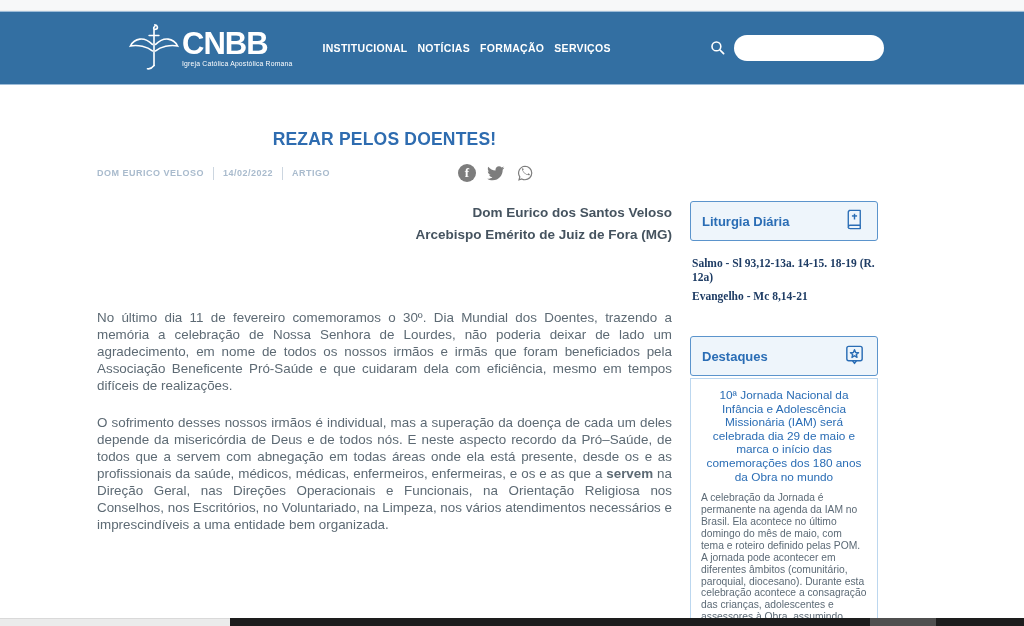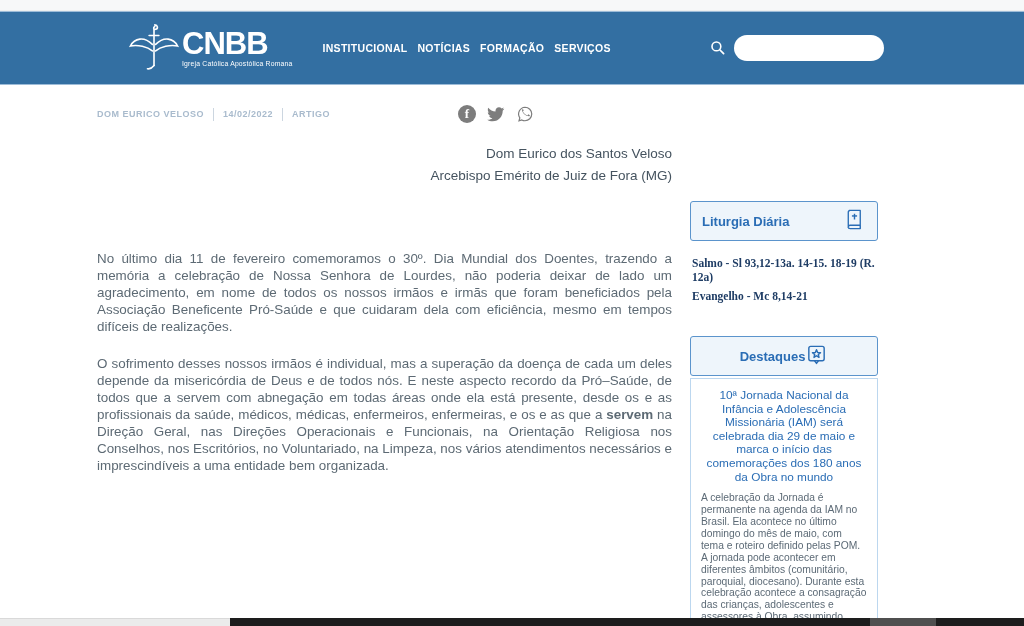--- a/index.html
+++ b/index.html
@@ -19,42 +19,42 @@
   .nav{display:flex;align-items:center;margin-left:30px;gap:10px;}
   .nav a{color:#fff;font-size:10.5px;font-weight:bold;letter-spacing:.3px;text-decoration:none;cursor:pointer;}
   .search{display:flex;align-items:center;margin-left:auto;margin-right:140px;}
   .search-icon{width:16px;height:16px;margin-right:8px;display:inline-block;cursor:pointer;}
   .search input{width:150px;height:26px;border:none;border-radius:13px;background:#fff;outline:none;
                 padding:0 12px;font-size:12px;color:#444;box-sizing:border-box;}
   
   .content{display:flex;padding-left:97px;}
   .article{width:575px;}
   .article h1{margin:44px 0 0 0;text-align:center;color:#2e6cb0;font-size:17.5px;font-weight:bold;letter-spacing:.2px;}
-  .meta-row{display:flex;align-items:center;margin-top:19px;height:20px;}
+  .meta-row{display:flex;align-items:center;margin-top:13px;height:20px;}
   .meta{display:flex;align-items:center;color:#a9bbcd;font-size:9px;font-weight:bold;letter-spacing:.5px;}
   .meta .sep{width:1px;height:13px;background:#ccd6e0;margin:0 9px;}
   .social{display:flex;align-items:center;gap:11px;margin-left:auto;margin-right:138px;}
   .social .s-icon{width:18px;height:18px;display:inline-block;cursor:pointer;}
   .fb{width:18px;height:18px;border-radius:50%;background:#7d7d7d;color:#fff;font-weight:bold;
       font-size:13px;display:flex;align-items:center;justify-content:center;font-family:"Liberation Serif",serif;}
-  .author-block{margin-top:19px;text-align:right;color:#45535f;font-weight:normal;font-size:13.5px;line-height:22px;}
+  .author-block{margin-top:19px;text-align:right;color:#45535f;font-weight:bold;font-size:13.5px;line-height:22px;}
   .article p{margin:0 0 20px 0;color:#5d6a74;font-size:13.4px;line-height:17px;text-align:justify;}
   .article p.first{margin-top:63px;}
   
   .aside{width:188px;margin-left:18px;padding-top:116px;box-sizing:content-box;}
   .widget-header{height:40px;background:#eef5fb;border:1px solid #5b94cc;border-radius:3px;
                  display:flex;align-items:center;justify-content:space-between;padding:4px 11px;
                  box-sizing:border-box;cursor:pointer;}
   .widget-header .w-title{color:#2a6db5;font-weight:bold;font-size:13px;}
   .widget-header svg{width:23px;height:23px;}
   .readings{list-style:none;margin:15px 0 0 0;padding:0 0 0 2px;
             font-family:"Liberation Serif", serif;font-weight:bold;color:#1e3c64;
             font-size:11.5px;line-height:14px;}
   .readings li{margin-bottom:5px;}
-  .destaques-header{margin-top:33px;justify-content:center;}
+  .destaques-header{margin-top:33px;}
   .destaque-panel{border:1px solid #bcd7ef;margin-top:2px;padding:10px 10px 12px 10px;height:300px;
                   box-sizing:border-box;background:#fff;}
   .destaque-title{display:block;color:#2a6db5;font-weight:normal;font-size:11.8px;line-height:13.6px;
                   text-decoration:none;cursor:pointer;text-align:center;}
   .destaque-excerpt{margin:8px 0 0 0;color:#5c6a76;font-size:10.3px;line-height:11.9px;text-align:left;}
   
   .bottom-bar{position:absolute;left:0;bottom:0;width:1024px;height:8px;}
   .bb-left{position:absolute;left:0;bottom:0;width:230px;height:7px;background:#ebebeb;border-top:1px solid #d9d9d9;}
   .bb-dark{position:absolute;left:230px;bottom:0;width:794px;height:8px;background:#1d1d1d;}
   .bb-thumb{position:absolute;left:640px;top:0;width:66px;height:8px;background:#4f4f4f;cursor:pointer;}
@@ -100,20 +100,21 @@
           </svg>
         </span>
         <input type="text" placeholder="" style="">
       </div>
     </div>
   </header>
 
   <div class="content">
 
     <article class="article">
+      <h1>REZAR PELOS DOENTES!</h1>
 
       <div class="meta-row">
         <div class="meta">
           <span>DOM EURICO VELOSO</span>
           <span class="sep"></span>
           <span>14/02/2022</span>
           <span class="sep"></span>
           <span>ARTIGO</span>
         </div>
         <div class="social">

